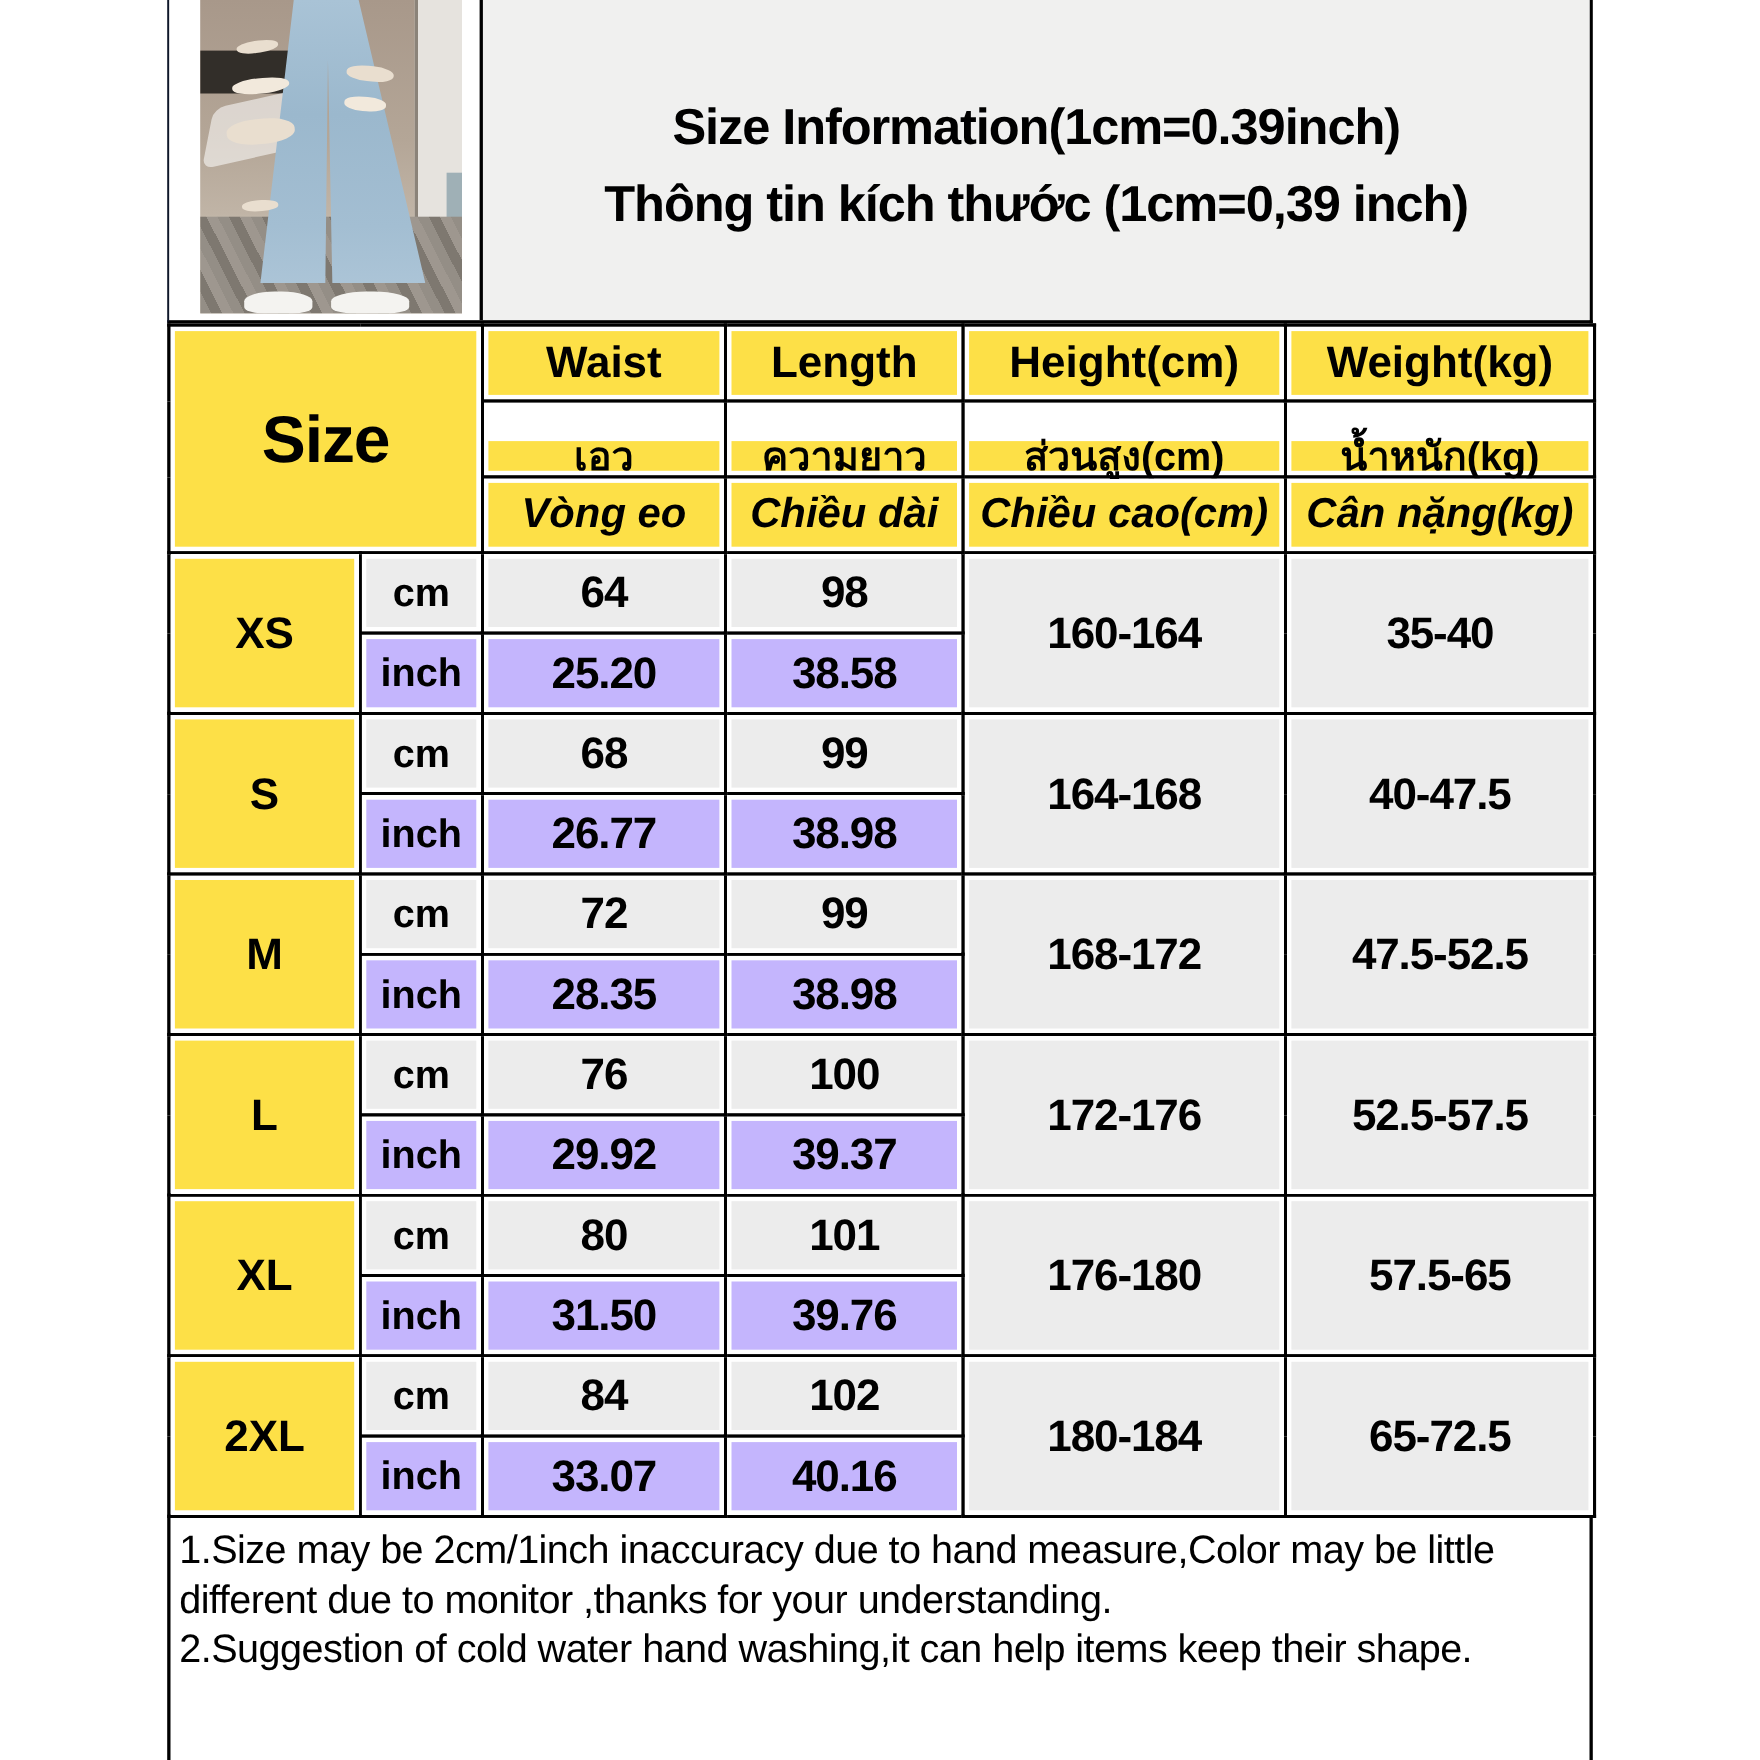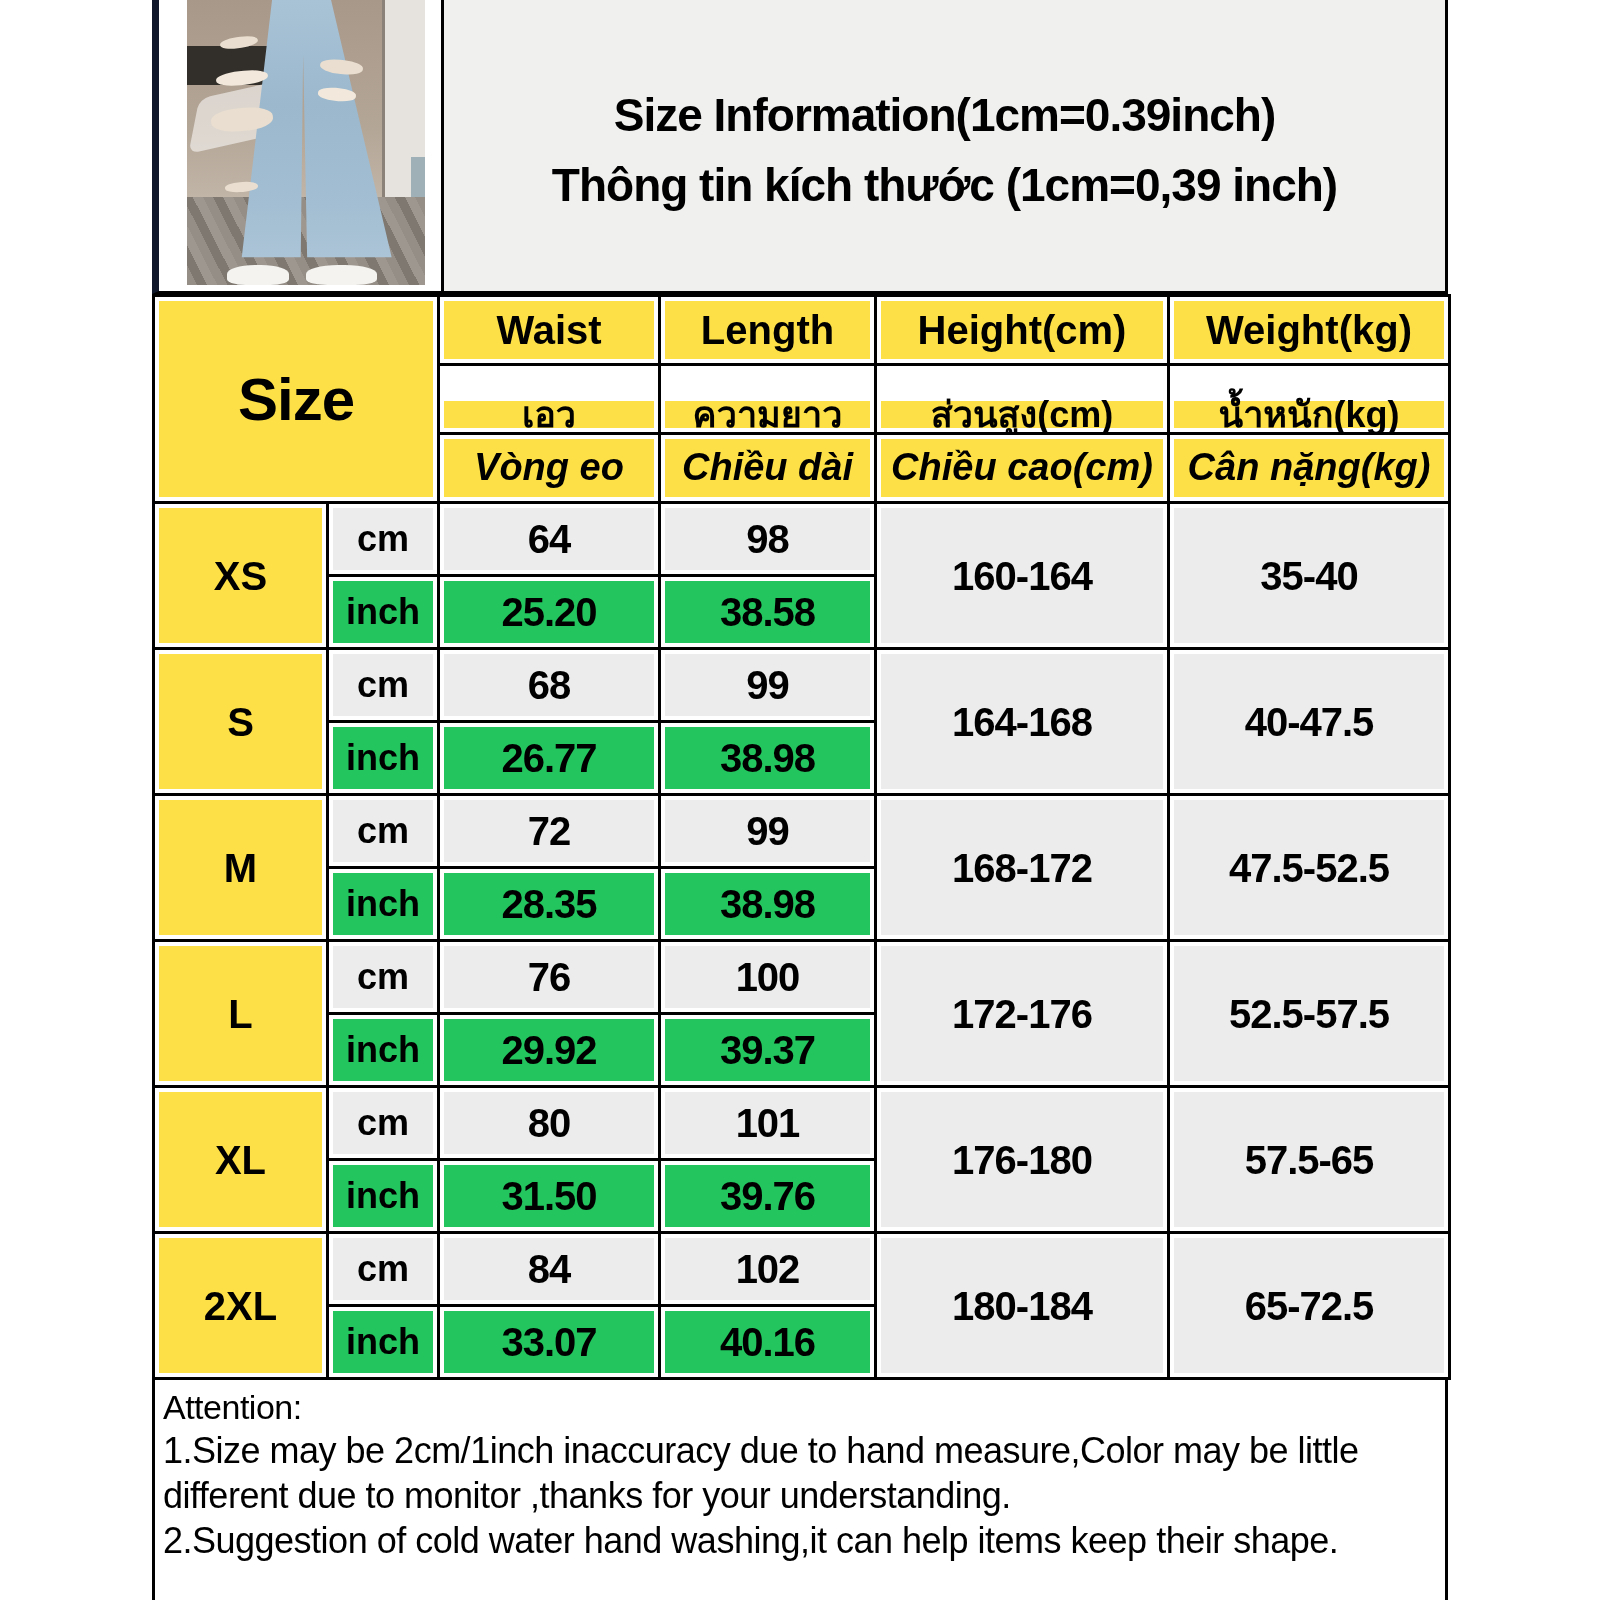--- a/index.html
+++ b/index.html
@@ -8,21 +8,21 @@
     font-family:"Liberation Sans","DejaVu Sans",sans-serif;color:#000;
     overflow:hidden;
   }
   .sheet{
     position:absolute;left:152px;top:0;width:1296px;height:1600px;
     display:flex;flex-direction:column;box-sizing:border-box;
   }
   
   .top-section{
     height:294px;display:flex;box-sizing:border-box;
-    border-left:7px solid #0f172a;border-right:3px solid #000;border-bottom:3px solid #000;
+    border-left:2px solid #0f172a;border-right:3px solid #000;border-bottom:3px solid #000;
   }
   .photo-cell{
     width:285px;box-sizing:border-box;border-right:3px solid #000;
     background:#fff;position:relative;flex:none;
   }
   .photo{
     position:absolute;left:28px;right:16px;top:0;bottom:6px;overflow:hidden;
     background:linear-gradient(180deg,#a8988a 0%,#b4a697 45%,#c0b4a6 68%,#c6bcae 72%);
   }
   .wall-frame{position:absolute;left:0;top:16%;width:44%;height:14%;background:#322e29;}
@@ -56,21 +56,21 @@
   .title-vi{font-size:46px;font-weight:bold;letter-spacing:-1px;}
   
   table.size-table{border-collapse:collapse;table-layout:fixed;width:1296px;flex:none;}
   table.size-table td{border:3px solid #000;padding:0;position:relative;background:#fff;}
   tr.hdr-tr{height:69px;}
   tr.body-tr{height:73px;}
   .cf{position:absolute;inset:4px;display:flex;align-items:center;justify-content:center;
       text-align:center;font-weight:bold;line-height:1.05;}
   .bg-g .cf{background:#fde047;}
   .bg-lg .cf{background:#ececec;}
-  .bg-w .cf{background:#22c55e;}
+  .bg-w .cf{background:#c4b5fd;}
   .t-size{font-size:60px;letter-spacing:-1px;}
   .t-hdr-en{font-size:40px;}
   .t-hdr-th{font-size:36px;margin-top:31px;}
   .t-hdr-vi{font-size:38px;font-style:italic;}
   .t-label{font-size:40px;}
   .t-unit{font-size:36px;}
   .t-val{font-size:40px;letter-spacing:-1px;}
   
   .footer{
     flex:1;box-sizing:border-box;background:#fff;
@@ -356,20 +356,19 @@
               <div class="cf t-val">33.07</div>
             </td>
         <td class="bg-w">
               <div class="cf t-val">40.16</div>
             </td>
       </tr>
     </tbody>
       </table>
 
     <div class="footer">
-      <div class="att-line first">Attention:</div>
       <div class="att-line">1.Size may be 2cm/1inch inaccuracy due to hand measure,Color may be little</div>
       <div class="att-line">different due to monitor ,thanks for your understanding.</div>
       <div class="att-line">2.Suggestion of cold water hand washing,it can help items keep their shape.</div>
     </div>
 
   </div>
 </div>
 
 </body></html>

